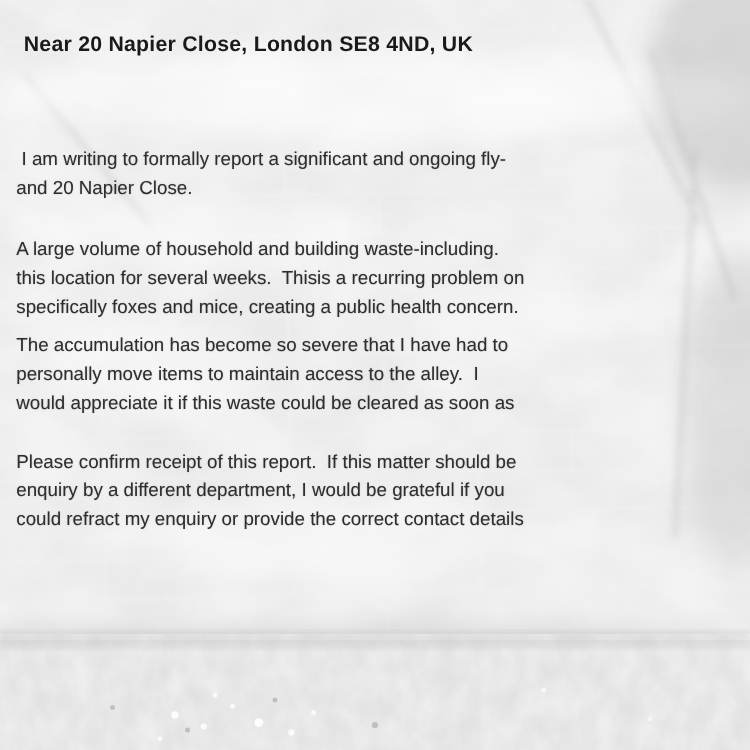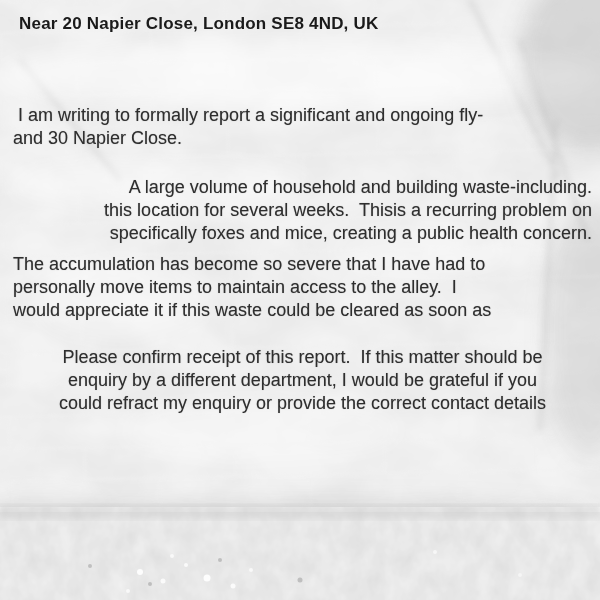--- a/index.html
+++ b/index.html
@@ -12,33 +12,33 @@
   }
   .bg{position:absolute;left:0;top:0;display:block;}
   .sheet{
     position:absolute;left:0;top:0;
     width:600px;height:512px;
     overflow:hidden;
     padding:14px 8px 0 13px;
     box-sizing:border-box;
   }
   .title{
-    margin:0 0 0 6px;
+    margin:12px 0 0 6px;
     font-size:17px;line-height:20px;font-weight:700;
     letter-spacing:.2px;white-space:pre;
     color:var(--title-text,#1a1a1a);
   }
   .para{margin:0;}
   .p1{margin-top:70px;}
-  .p2{margin-top:26px;text-align:right;}
+  .p2{margin-top:26px;}
   .p3{margin-top:8px;}
-  .p4{margin-top:24px;text-align:center;}
+  .p4{margin-top:24px;}
   .line{
     white-space:pre;
-    font-size:18px;line-height:23px;
+    font-size:15px;line-height:23px;
     color:var(--body-text,#2e2e2e);
     text-shadow:0 0 1px rgba(46,46,46,.35);
   }
 </style>
 </head>
 <body>
 
 <div class="stage">
 
   <svg class="bg" width="600" height="600" viewBox="0 0 600 600" aria-hidden="true">
@@ -134,21 +134,21 @@
       <circle cx="300" cy="580" r="2.5"></circle>
       <circle cx="90" cy="566" r="2"></circle>
     </g>
   </svg>
 
   <div class="sheet">
     <h1 class="title">Near 20 Napier Close, London SE8 4ND, UK</h1>
 
     <div class="para p1">
       <div class="line"> I am writing to formally report a significant and ongoing fly-</div>
-      <div class="line">and 30 Napier Close.</div>
+      <div class="line">and 20 Napier Close.</div>
     </div>
 
     <div class="para p2">
       <div class="line">A large volume of household and building waste-including.</div>
       <div class="line">this location for several weeks.  Thisis a recurring problem on</div>
       <div class="line">specifically foxes and mice, creating a public health concern.</div>
     </div>
 
     <div class="para p3">
       <div class="line">The accumulation has become so severe that I have had to</div>

